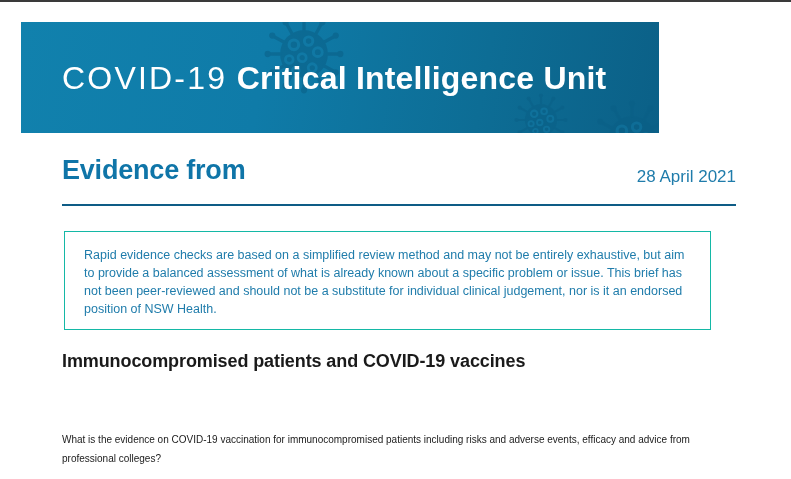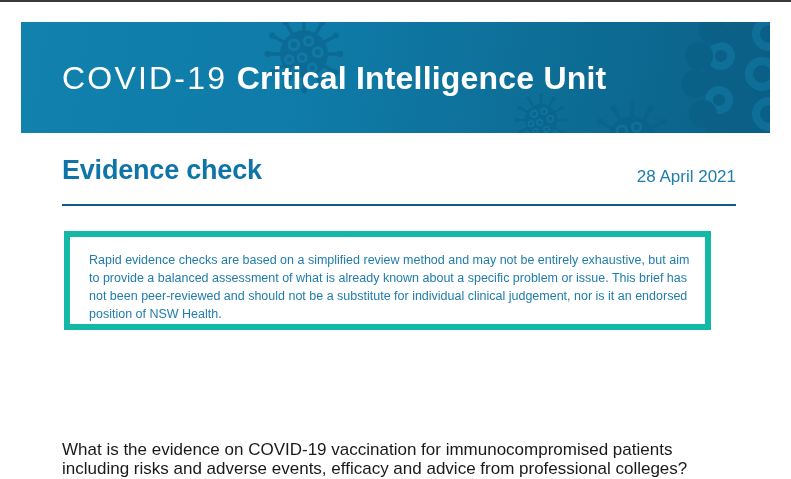--- a/index.html
+++ b/index.html
@@ -31,21 +31,21 @@
     width: 791px;
     height: 2px;
     background: #3a3a3a;
   }
 
   
   .banner {
     position: absolute;
     left: 21px;
     top: 22px;
-    width: 749px;
+    width: 638px;
     height: 111px;
     background: linear-gradient(100deg, #1181ad 0%, #0f7ba8 38%, #0d6d95 72%, #0b6087 100%);
     overflow: hidden;
   }
   .banner-virus-layer {
     position: absolute;
     left: 0;
     top: 0;
     width: 749px;
     height: 111px;
@@ -106,21 +106,21 @@
     background: #0e5c86;
   }
 
   
   .disclaimer {
     position: absolute;
     left: 64px;
     top: 231px;
     width: 647px;
     height: 99px;
-    border: 6px solid #14b8a6;
+    border: 1px solid #14b8a6;
     box-sizing: border-box;
     background: #ffffff;
   }
   .disclaimer p {
     margin: 0;
     position: absolute;
     left: 19px;
     top: 14px;
     width: 610px;
     color: #1f7cab;
@@ -144,24 +144,24 @@
     left: 62px;
     top: 397px;
     font-size: 15px;
     font-weight: bold;
     color: #1a1a1a;
     white-space: nowrap;
   }
   .q-body {
     position: absolute;
     left: 62px;
-    top: 440px;
+    top: 430px;
     width: 664px;
     margin: 0;
-    font-size: 17px;
+    font-size: 10px;
     line-height: 19px;
     color: #1a1a1a;
   }
 </style>
 </head>
 <body>
 
 <div class="page">
 
   <div class="top-edge"></div>
@@ -236,24 +236,25 @@
       </g>
     </svg>
 
     <div class="banner-title">
       <span class="light">COVID-19</span>
       <span class="bold">Critical Intelligence Unit</span>
     </div>
   </div>
 
   <div class="ec-row">
-    <div class="ec-title">Evidence check</div>
+    <div class="ec-title">Evidence from</div>
     <div class="ec-date">28 April 2021</div>
   </div>
   <div class="ec-rule"></div>
 
   <div class="disclaimer">
     <p>Rapid evidence checks are based on a simplified review method and may not be entirely exhaustive, but aim to provide a balanced assessment of what is already known about a specific problem or issue. This brief has not been peer-reviewed and should not be a substitute for individual clinical judgement, nor is it an endorsed position of NSW Health.</p>
   </div>
 
+  <div class="doc-title">Immunocompromised patients and COVID-19 vaccines</div>
   <p class="q-body">What is the evidence on COVID-19 vaccination for immunocompromised patients including risks and adverse events, efficacy and advice from professional colleges?</p>
 
 </div>
 
 </body></html>

